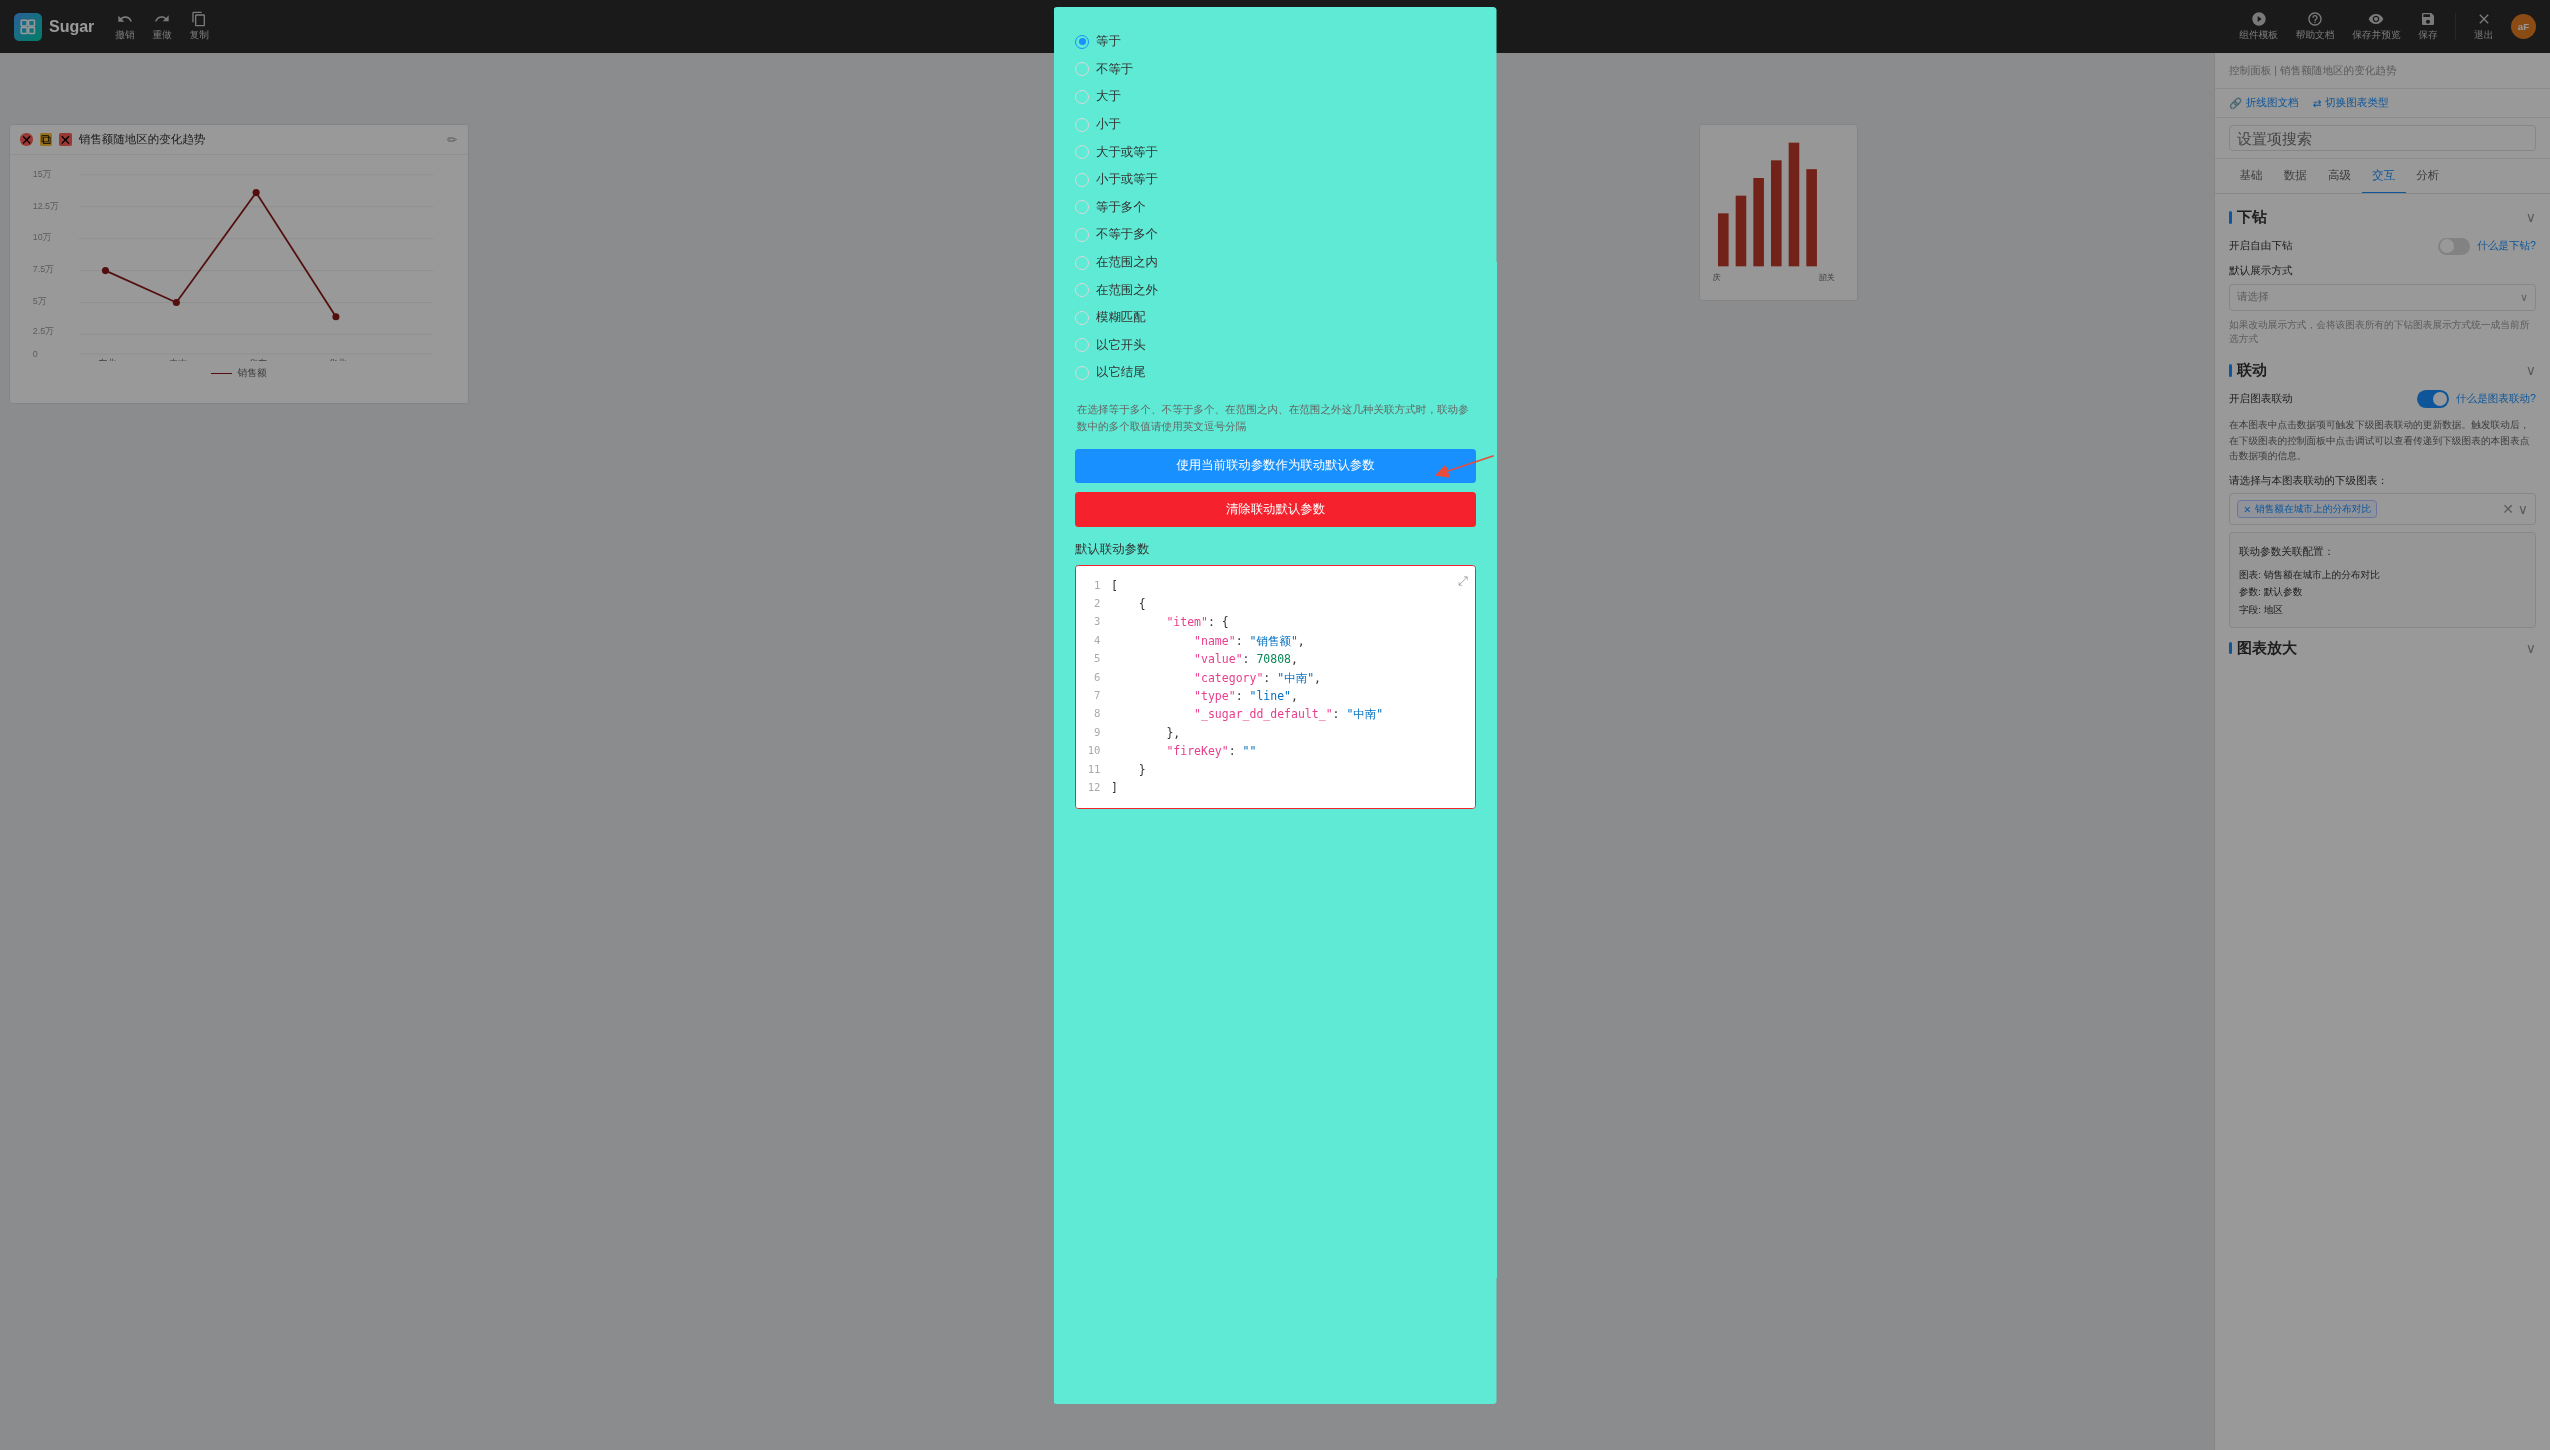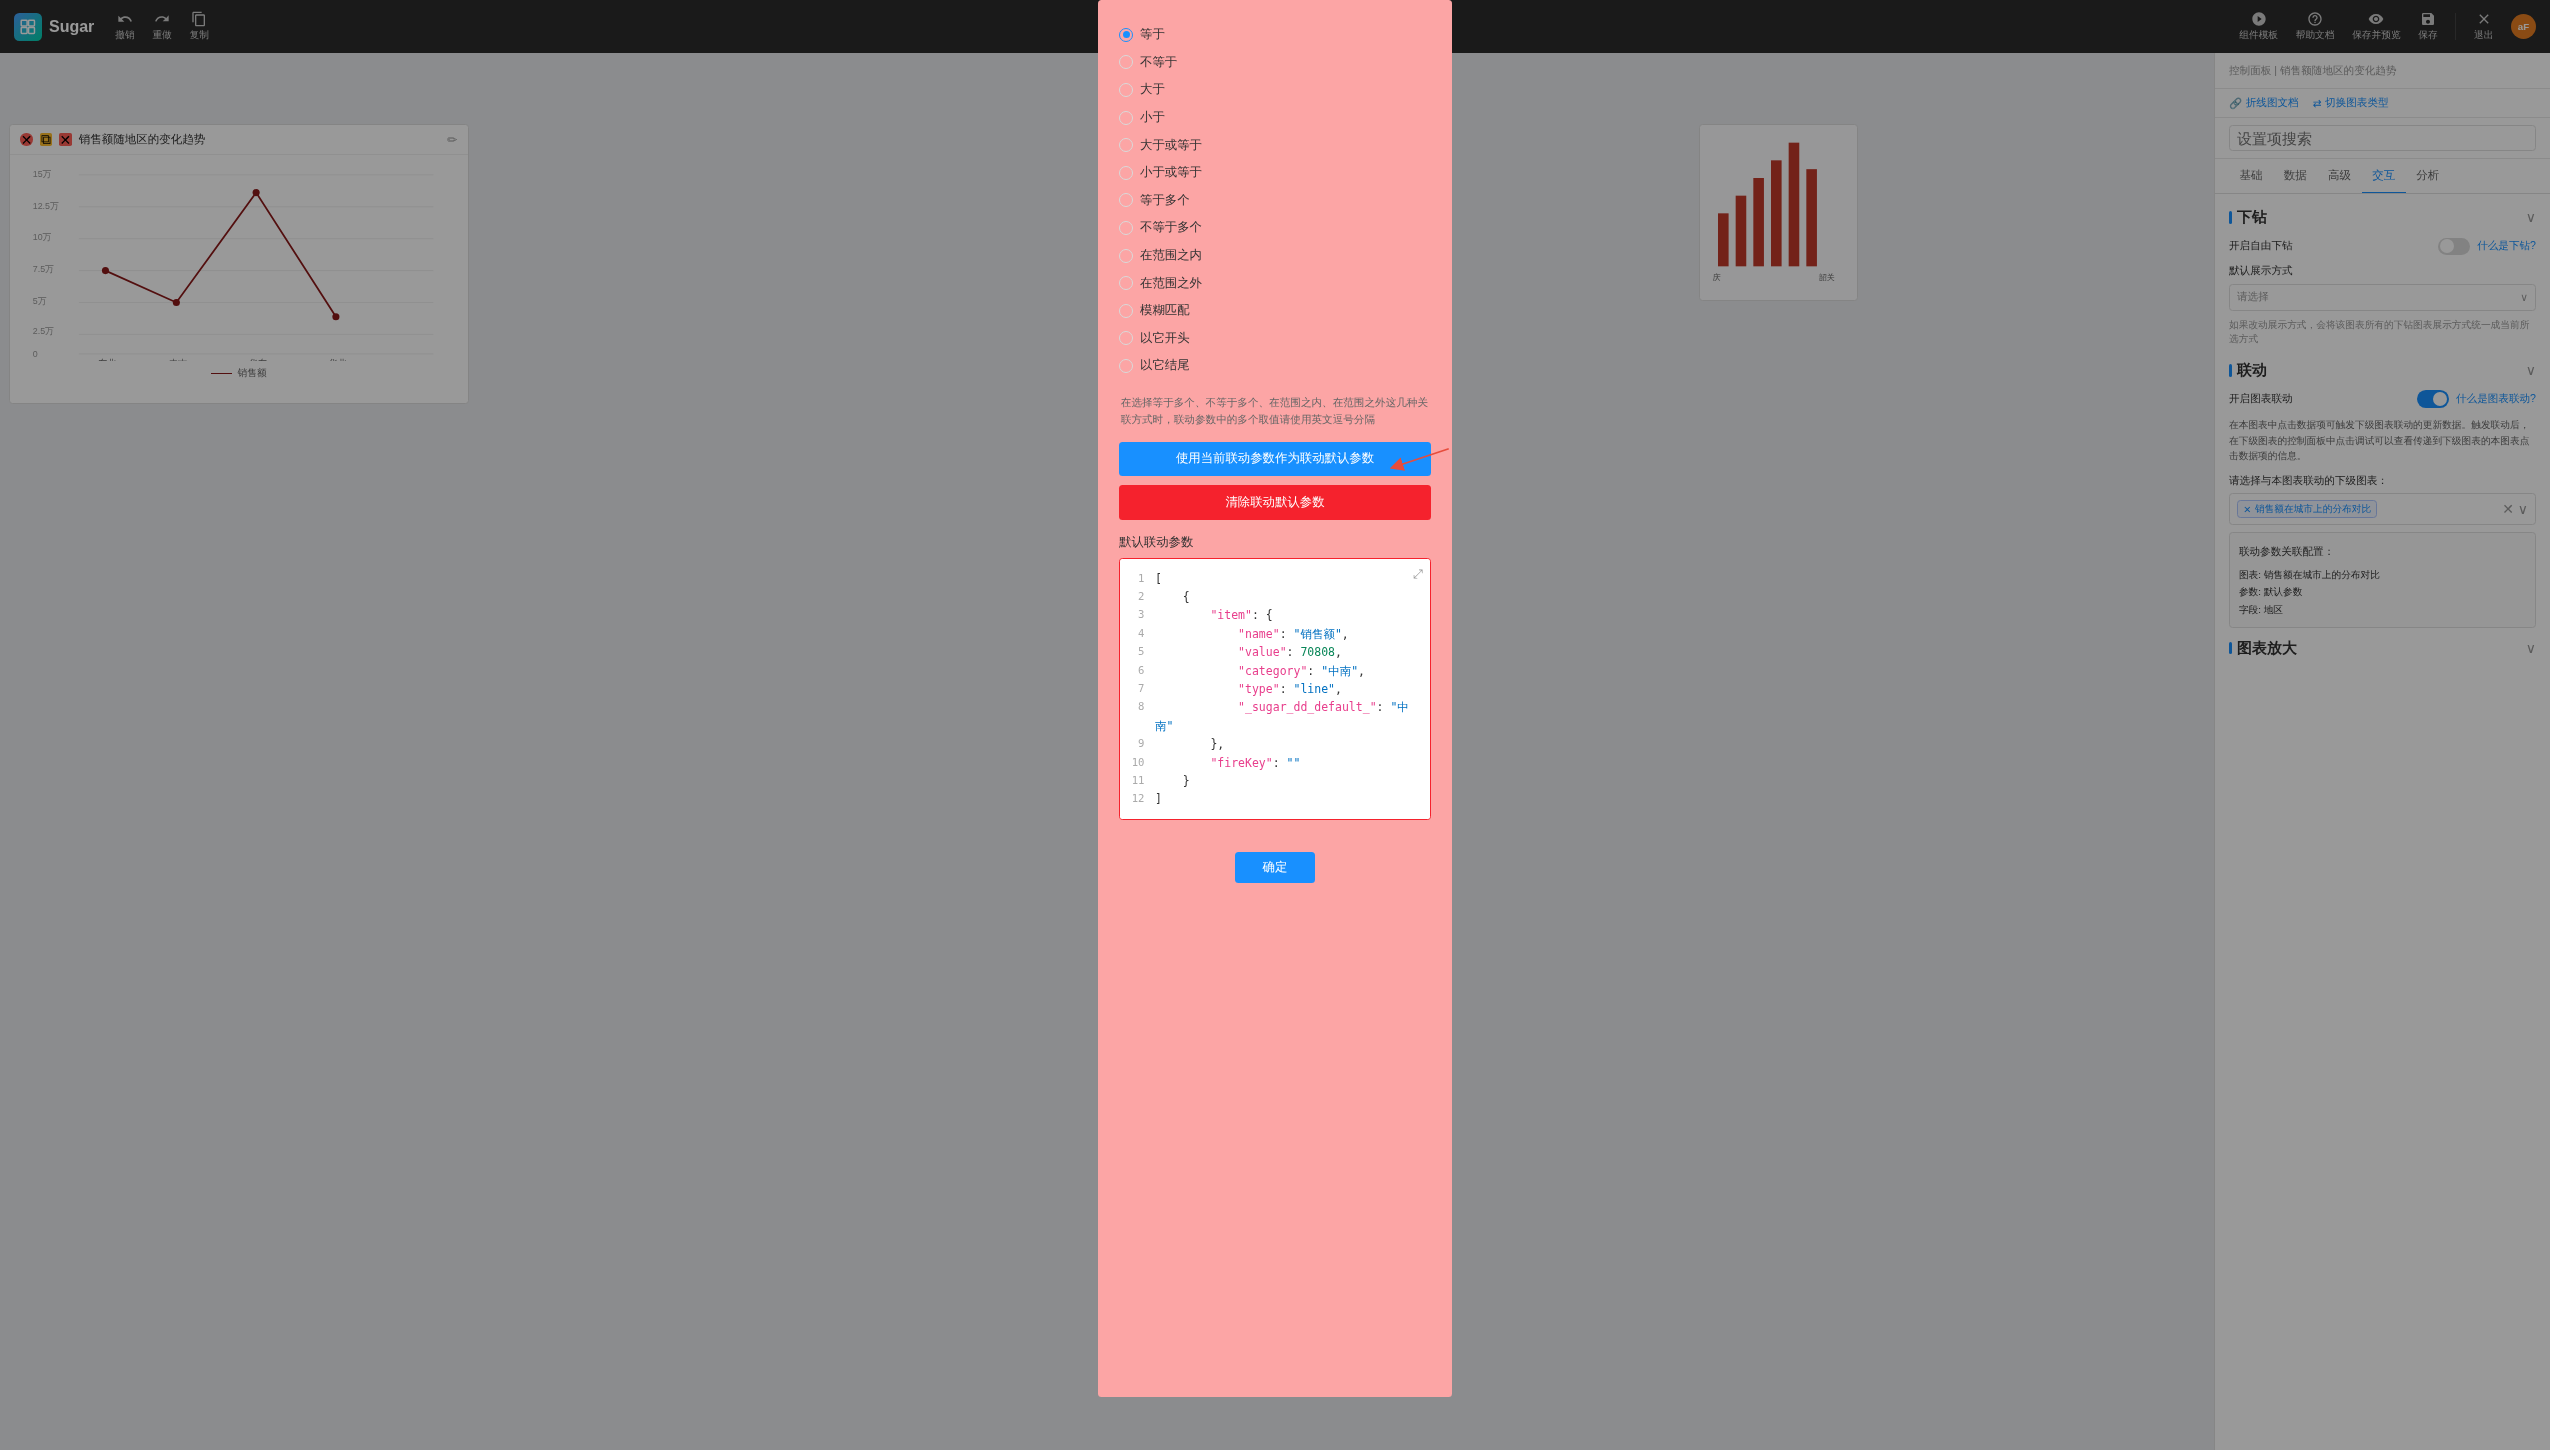--- a/index.html
+++ b/index.html
@@ -82,21 +82,21 @@
     .tag-item { background: #f0f5ff; border: 0.9px solid #adc6ff; border-radius: 3.5px; padding: 1.8px 5.3px; font-size: 9.7px; color: #1890ff; display: flex; align-items: center; gap: 3.5px; }
     .tag-close { color: #1890ff; cursor: pointer; }
     .linkage-param-box { border: 0.9px solid #e0e0e0; border-radius: 3.5px; padding: 8.9px; font-size: 9.7px; color: #333; line-height: 1.8; background: #fafafa; margin-top: 7px; }
     .linkage-param-title { font-size: 10.6px; color: #333; margin-bottom: 5.3px; font-weight: 500; }
 
     
     .zoom-section { margin-top: 10.6px; }
 
     
     .overlay { position: fixed; top: 0; left: 0; right: 0; bottom: 0; background: rgba(0,0,0,0.4); z-index: 100; display: flex; align-items: flex-start; justify-content: center; padding-top: 0; }
-    .modal { background: #fca5a5; width: 354px; border-radius: 3.5px; margin-top: 0px; position: absolute; top: 0; left: 50%; transform: translateX(-50%); max-height: 100vh; overflow-y: auto; }
+    .modal { background: #5eead4; width: 443px; border-radius: 3.5px; margin-top: 7px; position: absolute; top: 0; left: 50%; transform: translateX(-50%); max-height: 100vh; overflow-y: auto; }
     .modal-body { padding: 21px; }
 
     
     .radio-group { margin-bottom: 14px; }
     .radio-item { display: flex; align-items: center; gap: 7px; padding: 5.3px 0; font-size: 12.4px; color: #333; cursor: pointer; }
     .radio-circle { width: 14px; height: 14px; border-radius: 50%; border: 1.8px solid #d9d9d9; display: flex; align-items: center; justify-content: center; flex-shrink: 0; }
     .radio-circle.selected { border-color: #1890ff; }
     .radio-circle.selected::after { content: ''; width: 7px; height: 7px; border-radius: 50%; background: #1890ff; }
 
     
@@ -503,18 +503,15 @@
             <span class="line-num">11</span>
             <span class="line-content code-bracket">&nbsp;&nbsp;&nbsp;&nbsp;}</span>
           </div>
           <div class="code-line">
             <span class="line-num">12</span>
             <span class="line-content code-bracket">]</span>
           </div>
         </div>
       </div>
     </div>
-    <div class="modal-footer">
-      <button class="btn-confirm">确定</button>
-    </div>
   </div>
 </div>
 
 
 </body></html>

